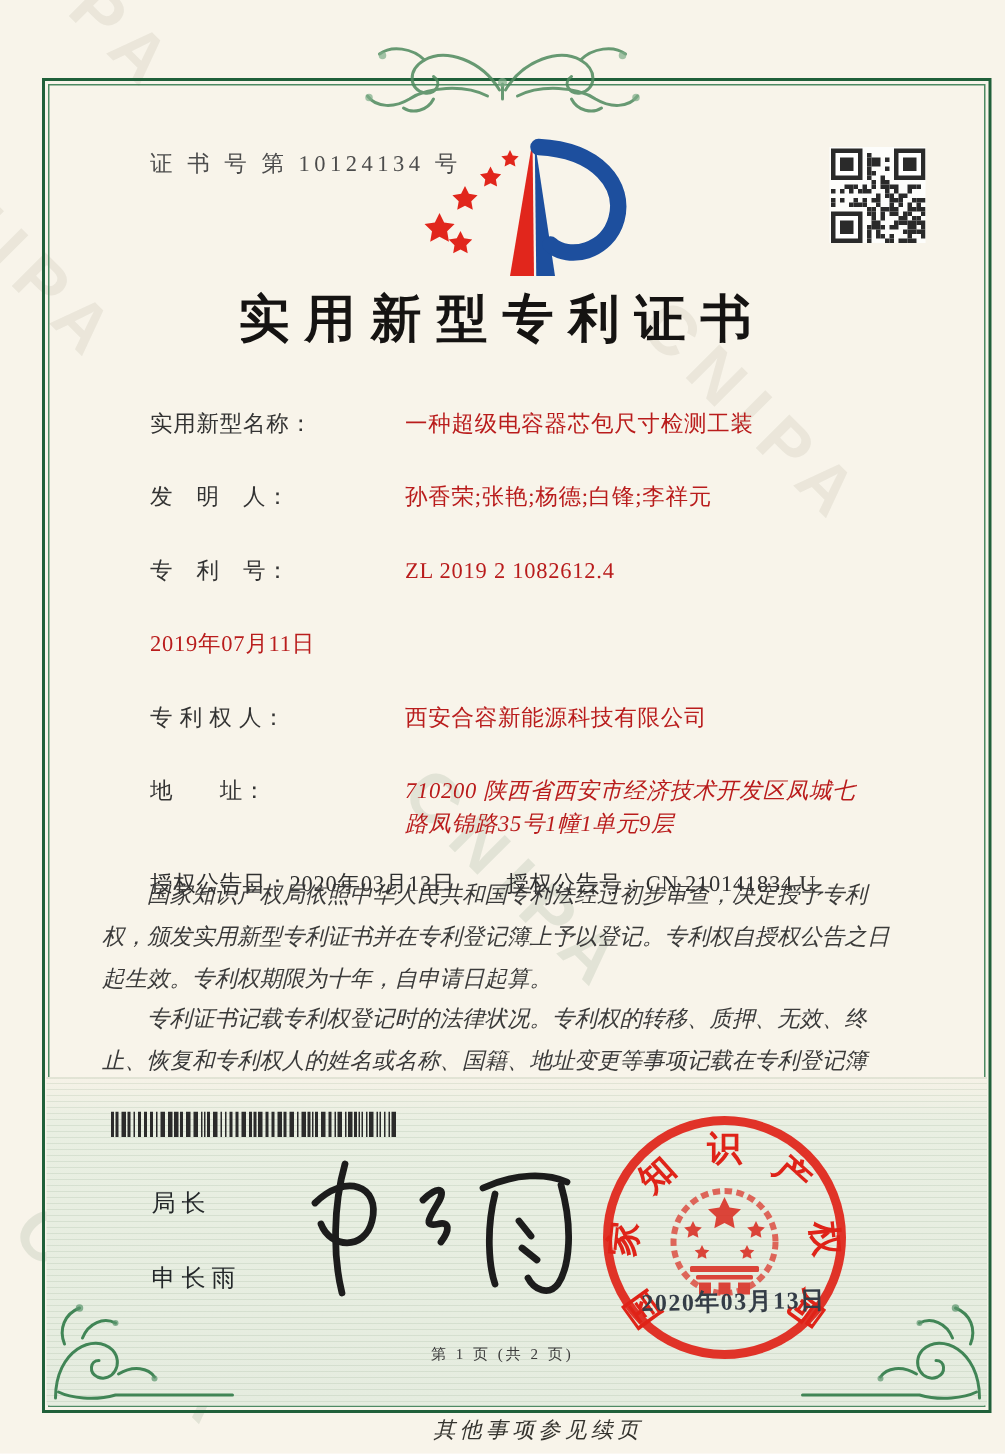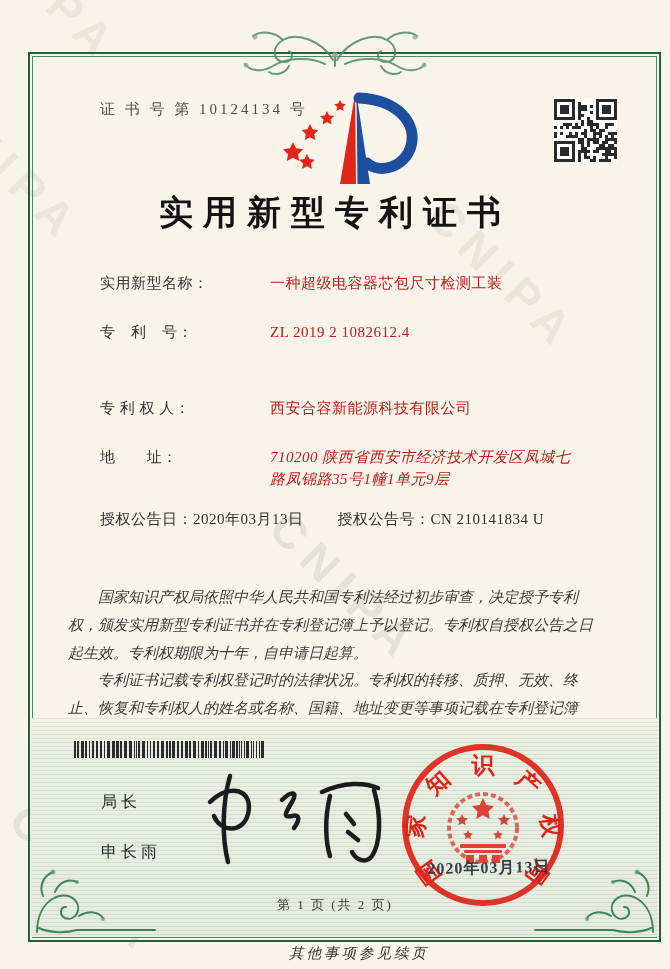--- a/index.html
+++ b/index.html
@@ -64,21 +64,21 @@
     font-size:23px; font-weight:bold; fill:#df2318; text-anchor:middle;
     font-family:"Liberation Serif","DejaVu Serif",serif;
   }
   .seal-date{
     position:absolute; left:404px; top:858px; width:170px; text-align:center;
     font-size:16px; font-weight:bold; color:#343d47; letter-spacing:1px;
     transform:rotate(-1deg);
   }
   .page-num{
     position:absolute; left:0; top:896px; width:100%; text-align:center;
-    font-size:13px; color:#3b3b3b; letter-spacing:2px;
+    font-size:10px; color:#3b3b3b; letter-spacing:2px;
   }
   .continuation{
     position:absolute; left:0; top:944px; width:100%; text-align:center;
     font-size:14.5px; color:#35342f; font-style:italic; letter-spacing:3px;margin-left:24px;
   }
   .flourish{position:absolute; z-index:5;}
   .flourish.bl{left:33px; top:866px;}
   .flourish.br{right:13px; top:866px; transform:scaleX(-1);}
 </style>
 </head>
@@ -274,24 +274,29 @@
     </div>
 
     <div class="title">实用新型专利证书</div>
 
     <div class="rows">
       <div class="row">
         <span class="lbl">实用新型名称：</span>
         <span class="val">一种超级电容器芯包尺寸检测工装</span>
       </div>
       <div class="row">
+        <span class="lbl">发　明　人：</span>
+        <span class="val">孙香荣;张艳;杨德;白锋;李祥元</span>
+      </div>
+      <div class="row">
         <span class="lbl">专　利　号：</span>
         <span class="val">ZL 2019 2 1082612.4</span>
       </div>
       <div class="row">
+        <span class="val">2019年07月11日</span>
       </div>
       <div class="row">
         <span class="lbl">专 利 权 人：</span>
         <span class="val">西安合容新能源科技有限公司</span>
       </div>
       <div class="row addr">
         <span class="lbl">地　　址：</span>
         <span class="val" style="max-width:344px;font-style:italic;">710200 陕西省西安市经济技术开发区凤城七路凤锦路35号1幢1单元9层</span>
       </div>
       <div class="grant-row">

